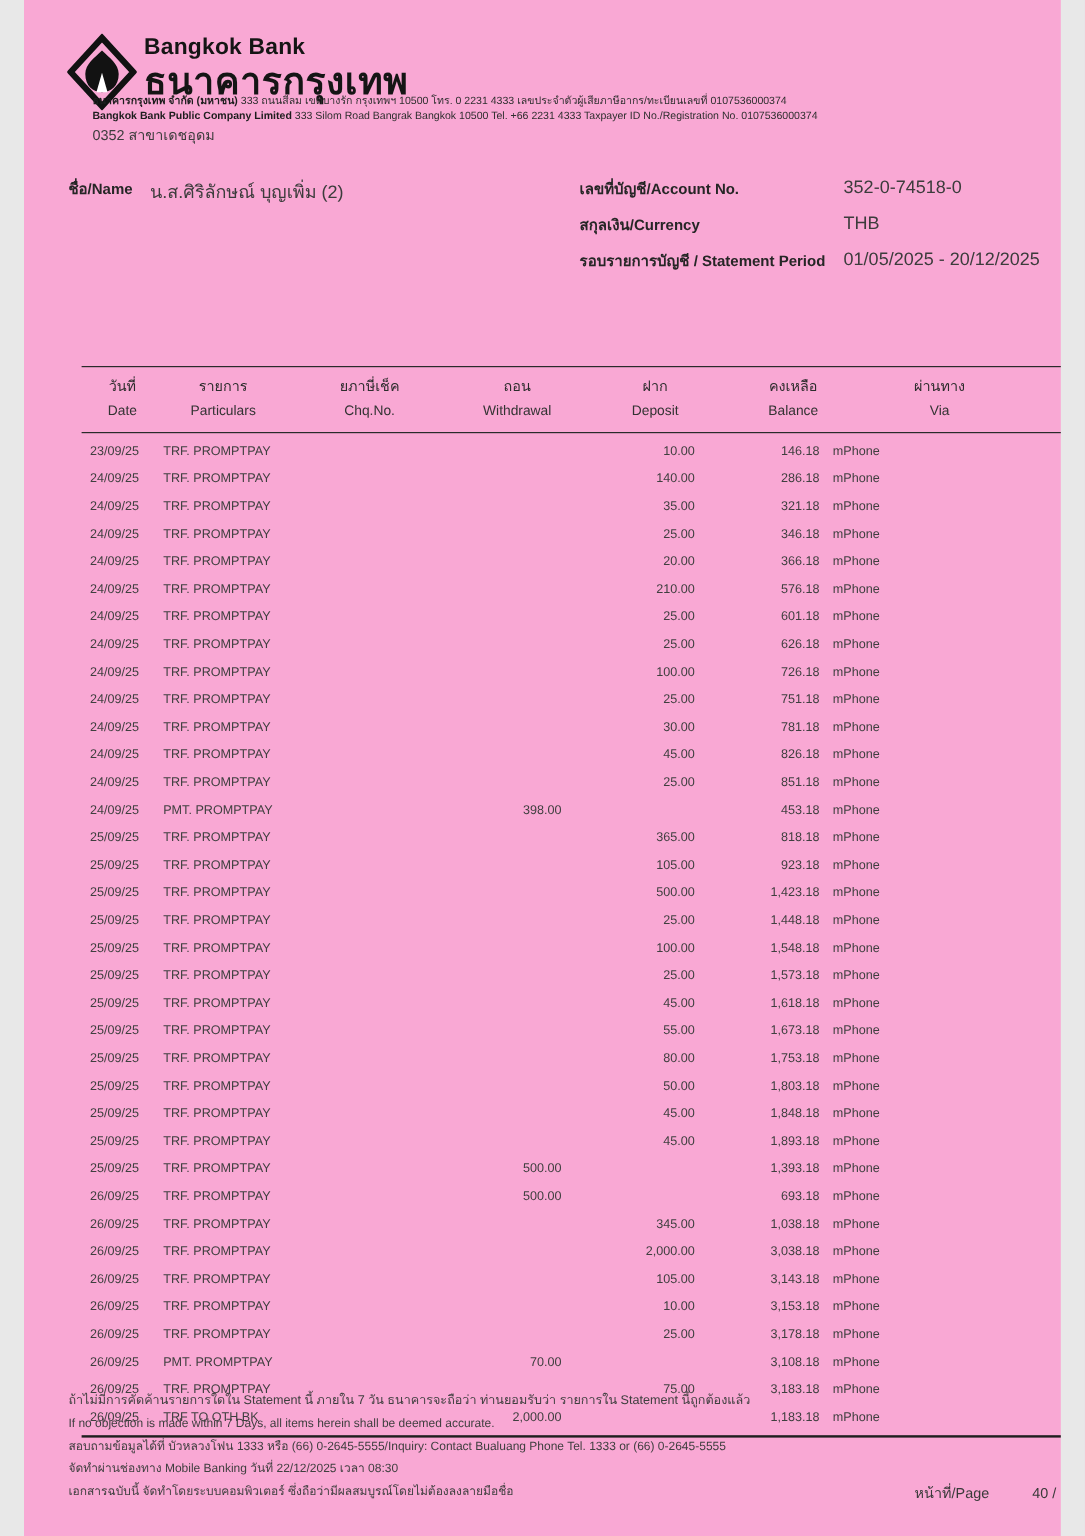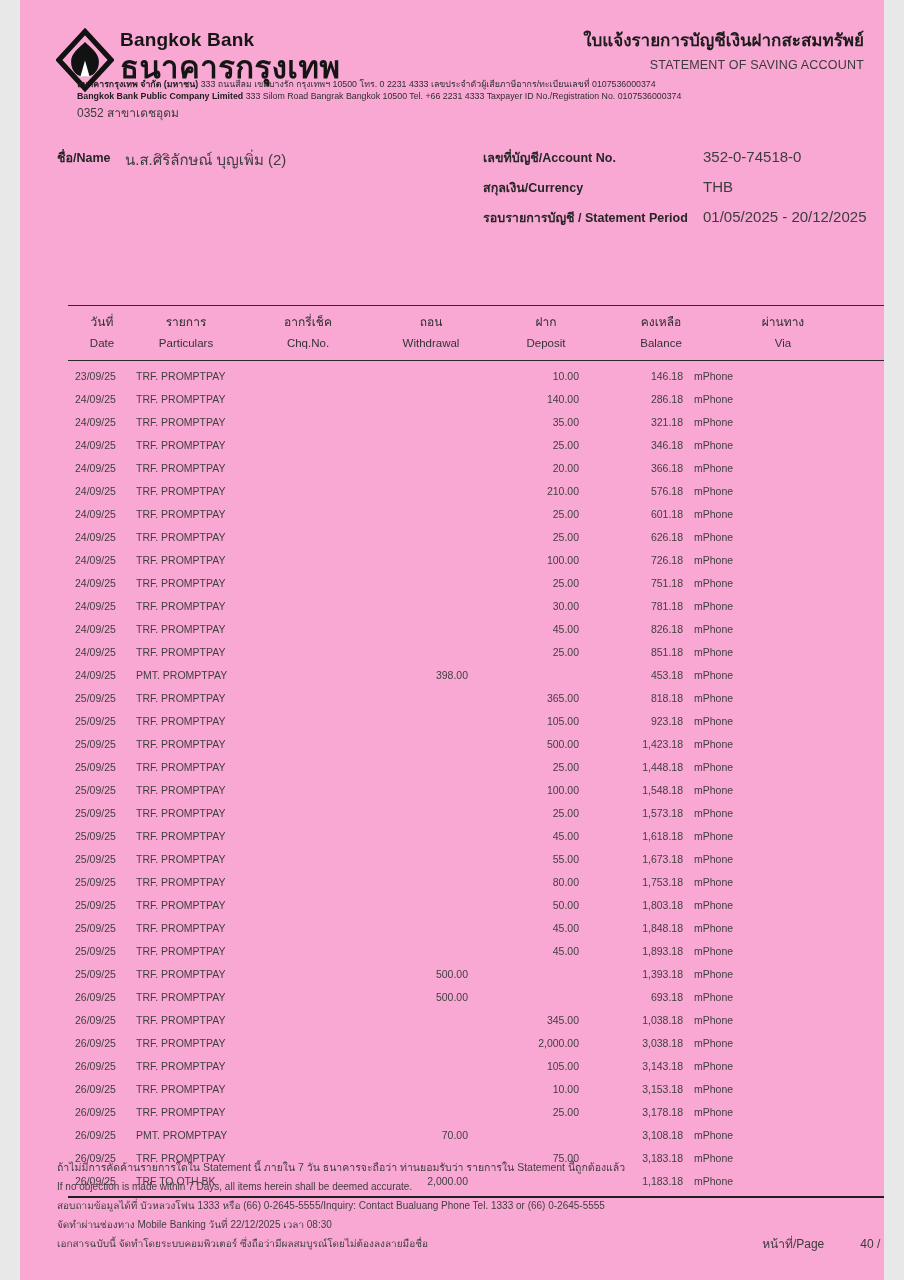--- a/index.html
+++ b/index.html
@@ -63,42 +63,38 @@
     <div class="brand-th">ธนาคารกรุงเทพ</div>
   </div>
 
   <div class="addr">
     <div class="fline"><b>ธนาคารกรุงเทพ จำกัด (มหาชน)</b><span> 333 ถนนสีลม เขตบางรัก กรุงเทพฯ 10500 โทร. 0 2231 4333 เลขประจำตัวผู้เสียภาษีอากร/ทะเบียนเลขที่ 0107536000374</span></div>
     <div class="fline"><b>Bangkok Bank Public Company Limited</b><span> 333 Silom Road Bangrak Bangkok 10500 Tel. +66 2231 4333 Taxpayer ID No./Registration No. 0107536000374</span></div>
   </div>
 
   <div class="branch">0352 สาขาเดชอุดม</div>
 
-  <div class="doc-title">
-    <div class="doc-title-th">ใบแจ้งรายการบัญชีเงินฝากสะสมทรัพย์</div>
-    <div class="doc-title-en">STATEMENT OF SAVING ACCOUNT</div>
-  </div>
 
   <div class="info">
     <span class="pos lbl" style="left:37px;top:148px;">ชื่อ/Name</span>
     <span class="pos val" style="left:105px;top:148px;">น.ส.ศิริลักษณ์ บุญเพิ่ม (2)</span>
     <span class="pos lbl" style="left:463px;top:148px;">เลขที่บัญชี/Account No.</span>
     <span class="pos val" style="left:683px;top:148px;">352-0-74518-0</span>
     <span class="pos lbl" style="left:463px;top:178px;">สกุลเงิน/Currency</span>
     <span class="pos val" style="left:683px;top:178px;">THB</span>
     <span class="pos lbl" style="left:463px;top:208px;">รอบรายการบัญชี / Statement Period</span>
     <span class="pos val" style="left:683px;top:208px;">01/05/2025 - 20/12/2025</span>
   </div>
 
   <div class="stmt-table">
     <div class="thead">
       <div class="hrow th-thai">
         <span>วันที่</span>
         <span class="h-part">รายการ</span>
-        <span>อากรี่เช็ค</span>
+        <span>ยภาษี่เช็ค</span>
         <span class="h-wd">ถอน</span>
         <span class="h-dep">ฝาก</span>
         <span class="h-bal">คงเหลือ</span>
         <span class="h-via">ผ่านทาง</span>
       </div>
       <div class="hrow th-en">
         <span>Date</span>
         <span class="h-part">Particulars</span>
         <span>Chq.No.</span>
         <span class="h-wd">Withdrawal</span>

